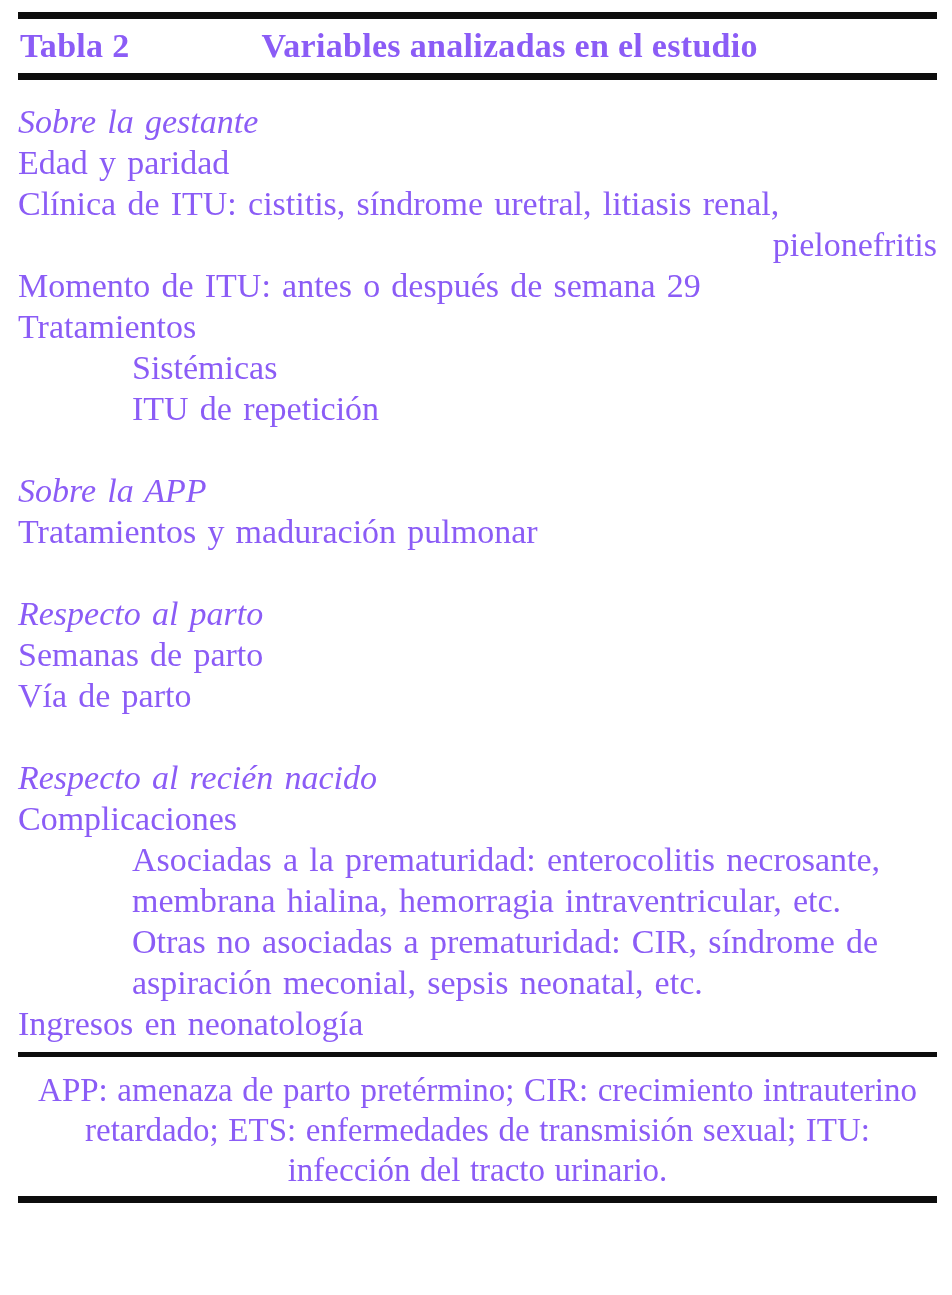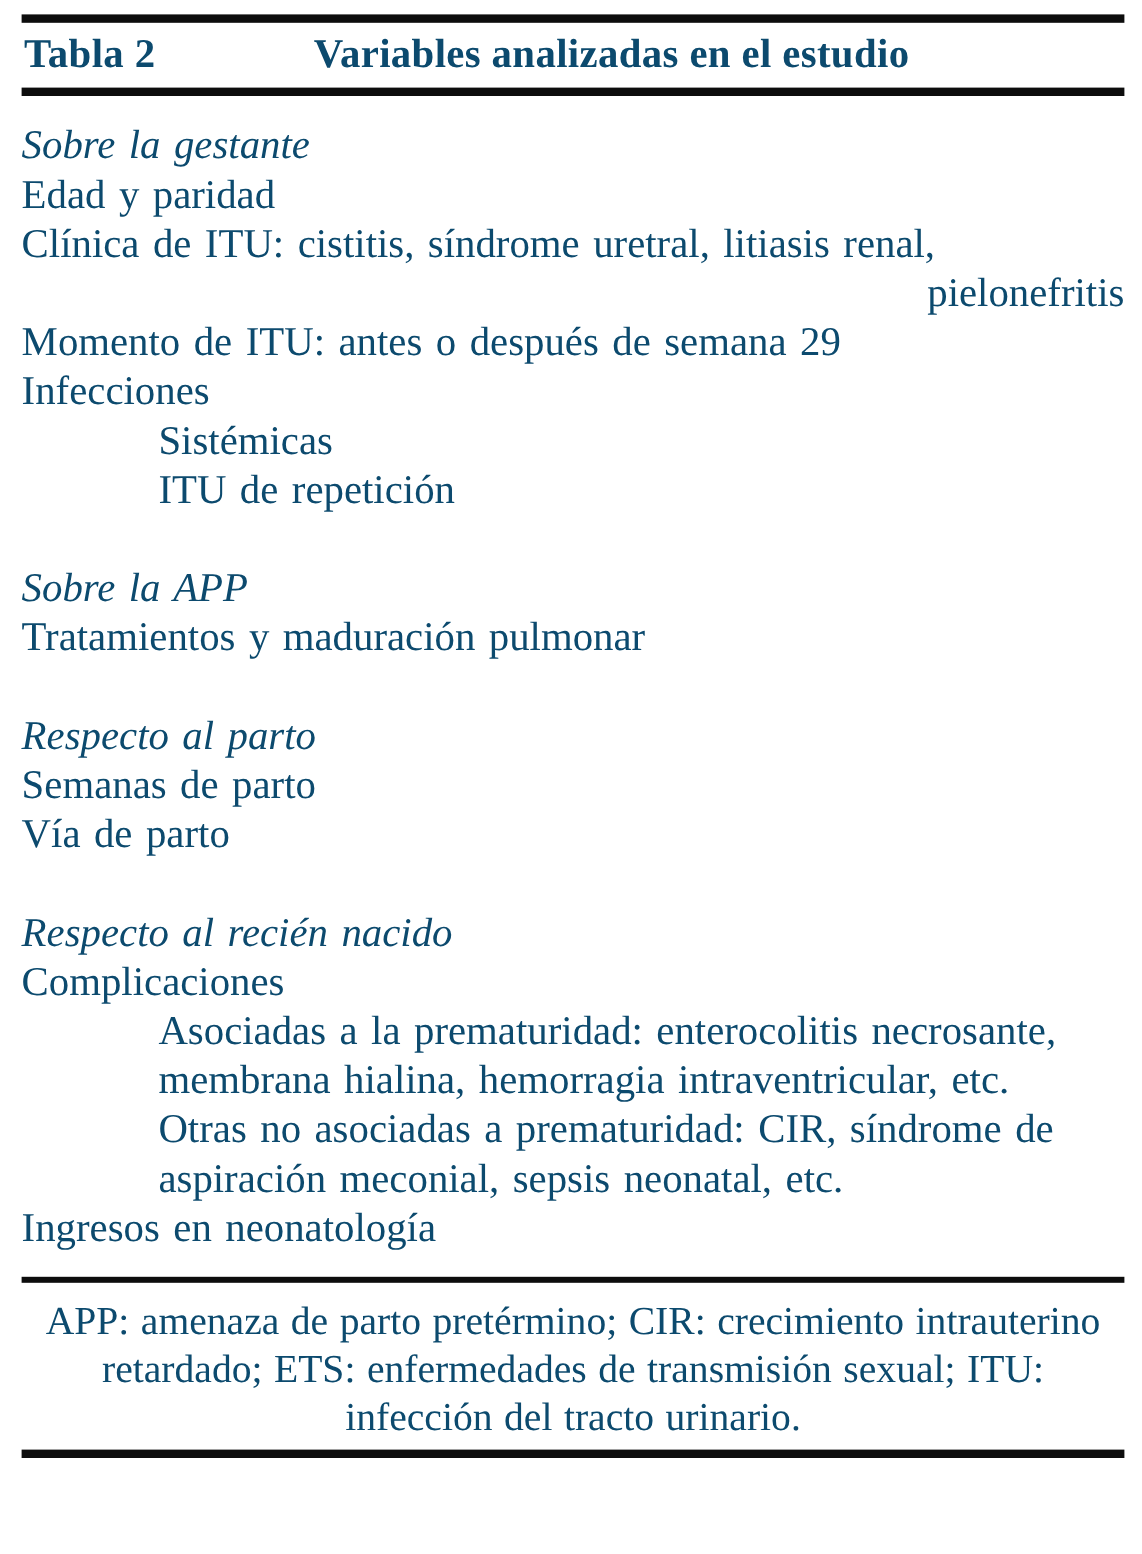--- a/index.html
+++ b/index.html
@@ -3,21 +3,21 @@
 <meta charset="utf-8">
 <title>Tabla 2</title>
 <style>
   * { margin: 0; padding: 0; box-sizing: border-box; }
   html, body { background: #ffffff; }
   .page {
     position: relative;
     width: 952px;
     height: 1295px;
     background: #ffffff;
-    color: #0c4a6e;
+    color: #8b5cf6;
     font-family: "Liberation Serif", "DejaVu Serif", serif;
     overflow: hidden;
   }
   .rule {
     margin-left: 18px;
     margin-right: 15px;
     background: #0d0d0d;
   }
   .rule-top    { height: 7px; margin-top: 12px; }
   .rule-mid    { height: 7px; }
@@ -31,21 +31,21 @@
     margin-left: 20px;
     margin-right: 15px;
     font-size: 34px;
     font-weight: bold;
     letter-spacing: 0.3px;
     white-space: nowrap;
   }
   .header .title { margin-left: 132px; }
 
   .table-body {
-    padding: 21px 15px 20px 18px;
+    padding: 21px 15px 8px 18px;
     font-size: 34px;
     line-height: 41px;
     word-spacing: 0.08em;
   }
   .section + .section { margin-top: 41px; }
   .line { white-space: nowrap; }
   .heading { font-style: italic; }
   .ind1 { padding-left: 29px; text-align: right; }
   .ind2 { padding-left: 114px; }
 
@@ -71,21 +71,21 @@
 
   <div class="rule rule-mid"></div>
 
   <div class="table-body">
       <div class="section">
         <div class="line heading">Sobre la gestante</div>
         <div class="line ind0">Edad y paridad</div>
         <div class="line ind0">Clínica de ITU: cistitis, síndrome uretral, litiasis renal,</div>
         <div class="line ind1">pielonefritis</div>
         <div class="line ind0">Momento de ITU: antes o después de semana 29</div>
-        <div class="line ind0">Infecciones</div>
+        <div class="line ind0">Tratamientos</div>
         <div class="line ind2">Sistémicas</div>
         <div class="line ind2">ITU de repetición</div>
       </div>
       <div class="section">
         <div class="line heading">Sobre la APP</div>
         <div class="line ind0">Tratamientos y maduración pulmonar</div>
       </div>
       <div class="section">
         <div class="line heading">Respecto al parto</div>
         <div class="line ind0">Semanas de parto</div>

